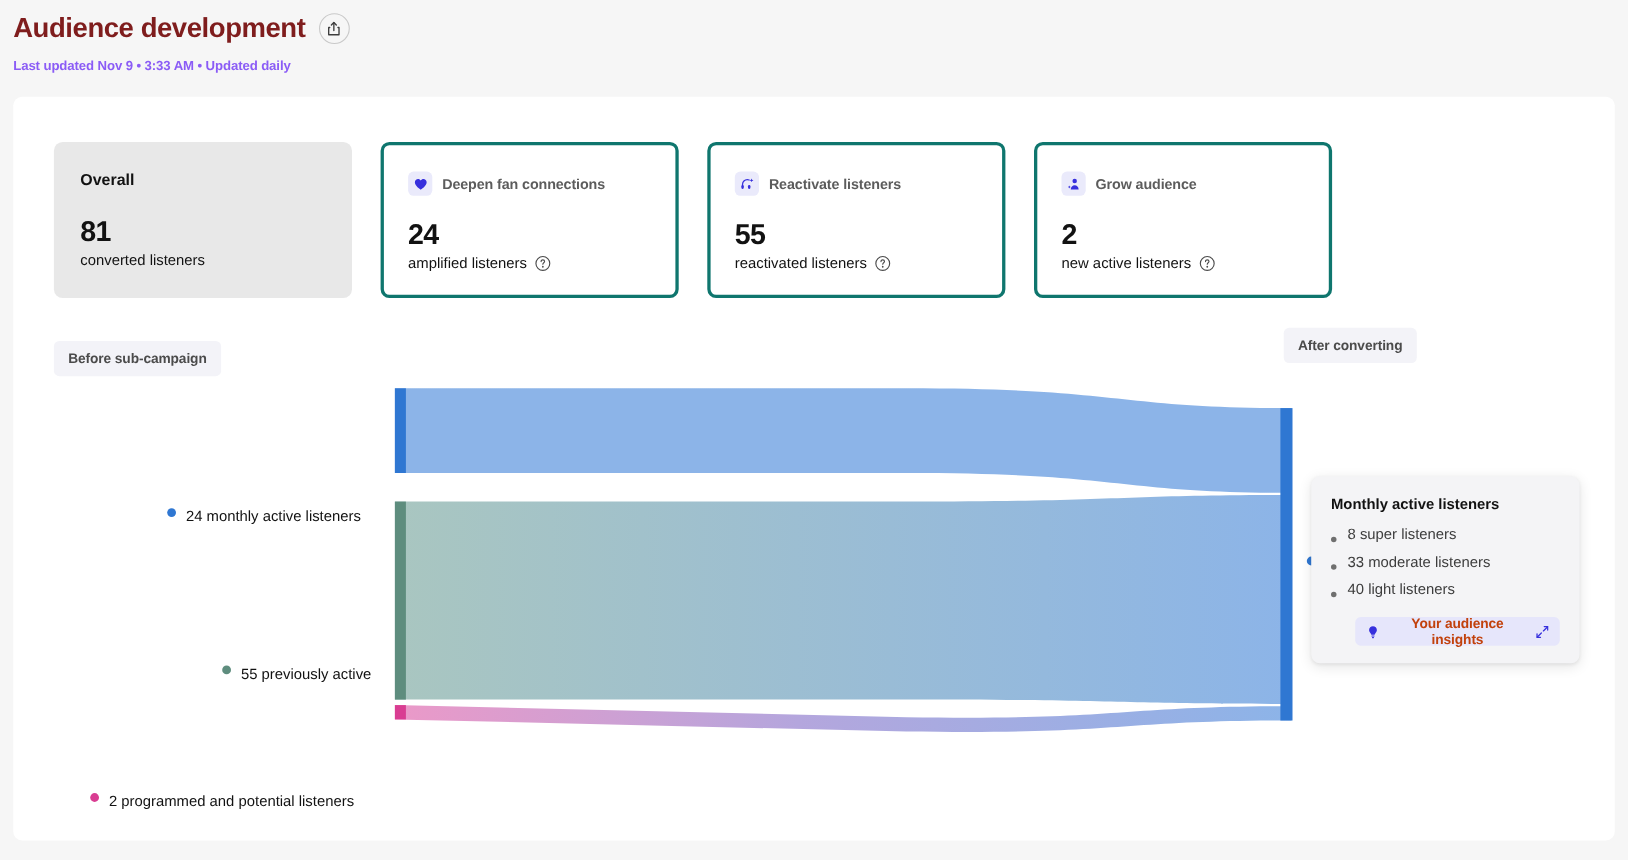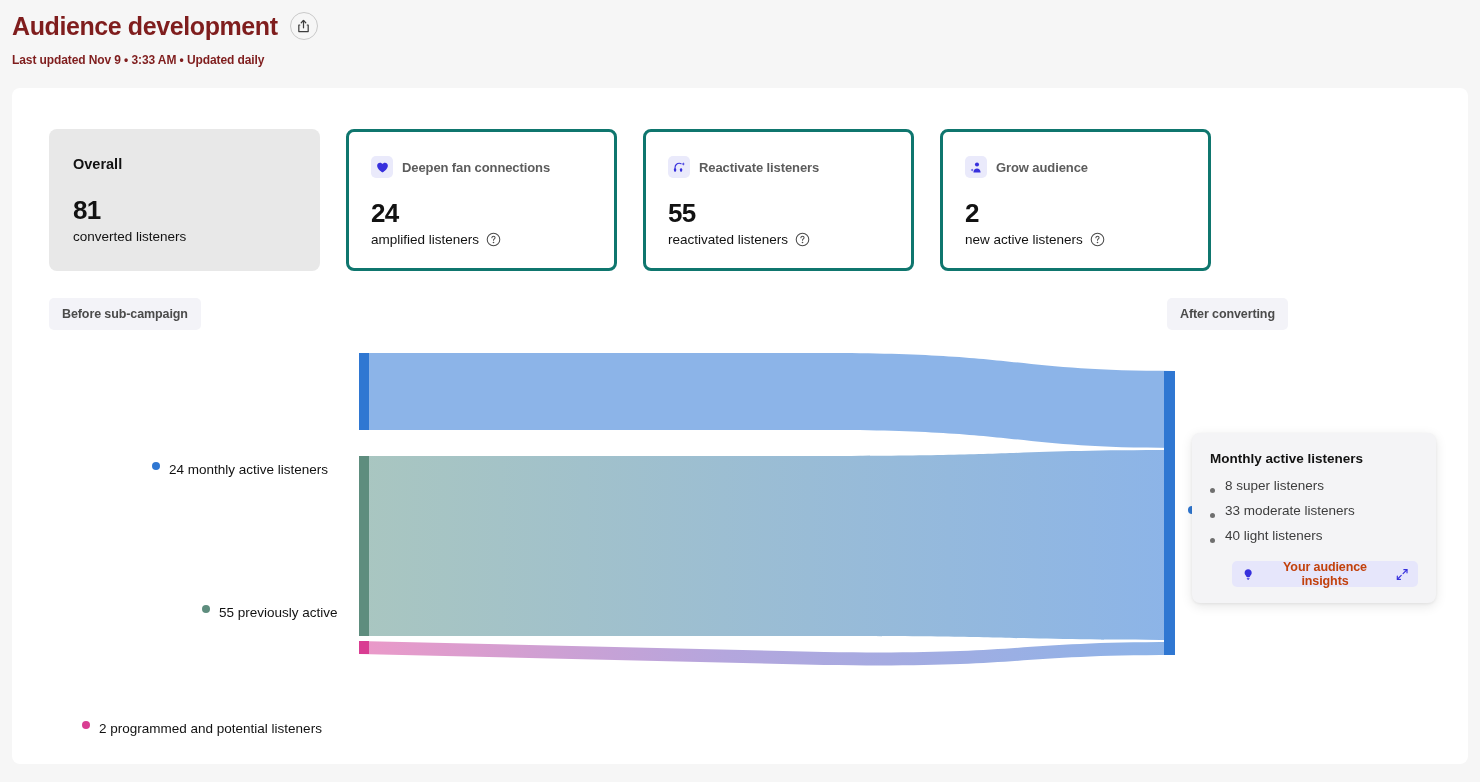--- a/index.html
+++ b/index.html
@@ -45,21 +45,21 @@
     background: transparent;
     display: flex;
     align-items: center;
     justify-content: center;
     cursor: pointer;
     padding: 0;
   }
   #page-subtitle {
     font-size: 12px;
     font-weight: 700;
-    color: #7f1d1d;
+    color: #8b5cf6;
     margin-top: 7px;
     letter-spacing: -0.1px;
   }
 
   
   #main-panel {
     position: absolute;
     left: 12px;
     top: 88px;
     width: 1456px;
@@ -156,21 +156,21 @@
     background: #f3f3f8;
     display: flex;
     align-items: center;
     padding: 0 13px;
     box-sizing: border-box;
     font-size: 12.5px;
     font-weight: 700;
     color: #4b4b4b;
     letter-spacing: -0.1px;
   }
-  #pill-before { left: 37px; top: 210px; }
+  #pill-before { left: 37px; top: 222px; }
   #pill-after  { left: 1155px; top: 210px; }
 
   
   #sankey {
     position: absolute;
     left: 0;
     top: 0;
     width: 1456px;
     height: 676px;
     pointer-events: none;

